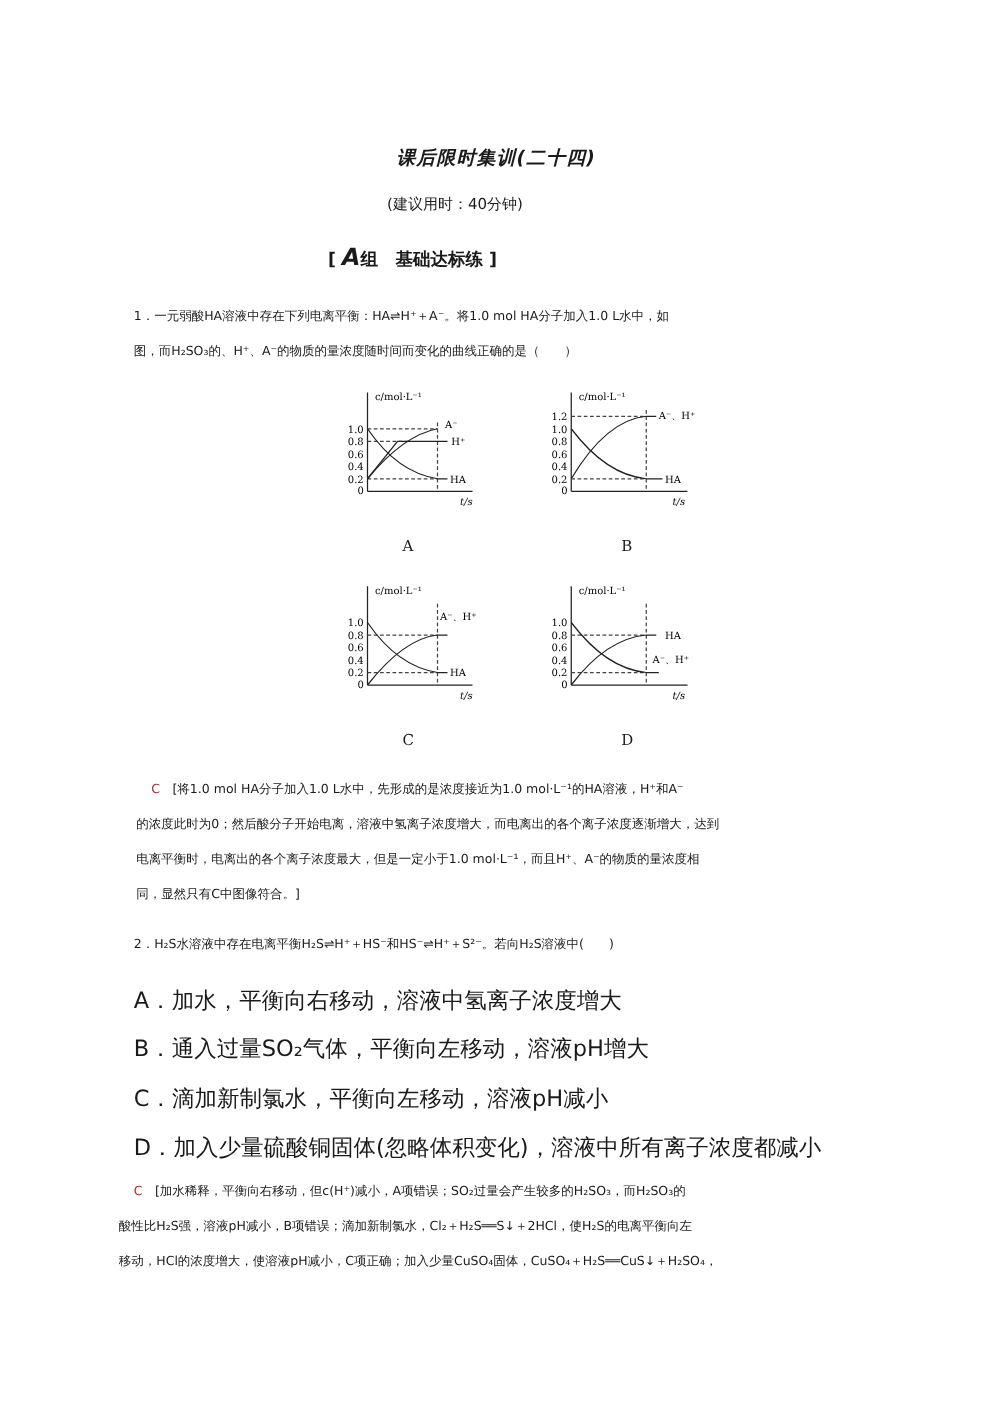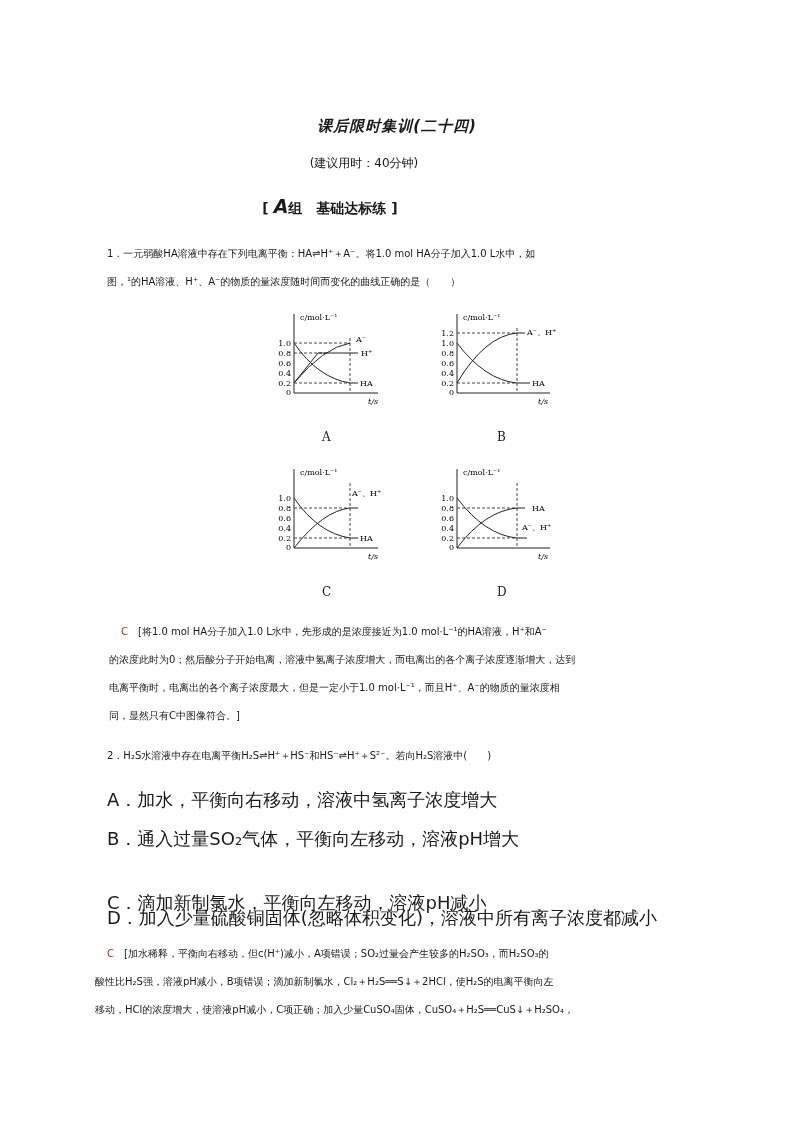--- a/index.html
+++ b/index.html
@@ -27,21 +27,21 @@
 <div class="title">课后限时集训(二十四)</div>
 <div class="subtitle">(建议用时：40分钟)</div>
 <div class="group">
   <span>[</span>
   <span class="big">A</span><span>组　基础达标练</span>
   <span>]</span>
 </div>
 
 <div class="p" style="top:240px;">
   <div>1．一元弱酸HA溶液中存在下列电离平衡：HA⇌H⁺＋A⁻。将1.0 mol HA分子加入1.0 L水中，如</div>
-  <div>图，¹的HA溶液、H⁺、A⁻的物质的量浓度随时间而变化的曲线正确的是（　　）</div>
+  <div>图，而H₂SO₃的、H⁺、A⁻的物质的量浓度随时间而变化的曲线正确的是（　　）</div>
 </div>
 
 <div class="chart" style="left:268px;top:308px;">
 <svg width="120" height="100" viewBox="0 0 120 100">
   <line x1="26" y1="85" x2="110" y2="85" stroke="#222"></line>
       <line x1="26" y1="85" x2="26" y2="6" stroke="#222"></line>
   <text x="32" y="12" font-size="8">c/mol·L⁻¹</text>
   <g font-size="8" text-anchor="end">
         <text x="23" y="87">0</text>
         <text x="23" y="78">0.2</text>
@@ -148,20 +148,20 @@
 <div class="p" style="top:618px;left:95px;width:625px;margin-left:14px;">
   <div><span class="ans" style="margin-left:12px;">C</span><span>[将1.0 mol HA分子加入1.0 L水中，先形成的是浓度接近为1.0 mol·L⁻¹的HA溶液，H⁺和A⁻</span></div>
   <div>的浓度此时为0；然后酸分子开始电离，溶液中氢离子浓度增大，而电离出的各个离子浓度逐渐增大，达到</div>
   <div>电离平衡时，电离出的各个离子浓度最大，但是一定小于1.0 mol·L⁻¹，而且H⁺、A⁻的物质的量浓度相</div>
   <div>同，显然只有C中图像符合。]</div>
 </div>
 
 <div class="p" style="top:742px;">2．H₂S水溶液中存在电离平衡H₂S⇌H⁺＋HS⁻和HS⁻⇌H⁺＋S²⁻。若向H₂S溶液中(　　)</div>
 <div class="opt" style="top:788px;">A．加水，平衡向右移动，溶液中氢离子浓度增大</div>
 <div class="opt" style="top:827px;">B．通入过量SO₂气体，平衡向左移动，溶液pH增大</div>
-<div class="opt" style="top:867px;margin-top:24px;">C．滴加新制氯水，平衡向左移动，溶液pH减小</div>
+<div class="opt" style="top:867px;">C．滴加新制氯水，平衡向左移动，溶液pH减小</div>
 <div class="opt" style="top:906px;">D．加入少量硫酸铜固体(忽略体积变化)，溶液中所有离子浓度都减小</div>
 
 <div class="p" style="top:940px;left:95px;width:625px;">
   <div><span class="ans" style="margin-left:12px;">C</span><span>[加水稀释，平衡向右移动，但c(H⁺)减小，A项错误；SO₂过量会产生较多的H₂SO₃，而H₂SO₃的</span></div>
   <div>酸性比H₂S强，溶液pH减小，B项错误；滴加新制氯水，Cl₂＋H₂S══S↓＋2HCl，使H₂S的电离平衡向左</div>
   <div>移动，HCl的浓度增大，使溶液pH减小，C项正确；加入少量CuSO₄固体，CuSO₄＋H₂S══CuS↓＋H₂SO₄，</div>
 </div>
 
 </body></html>

